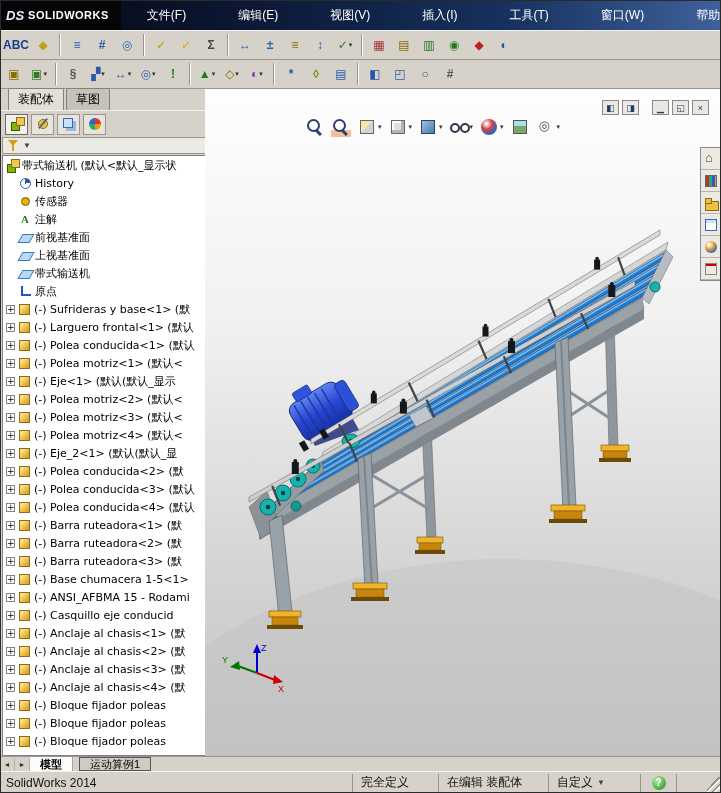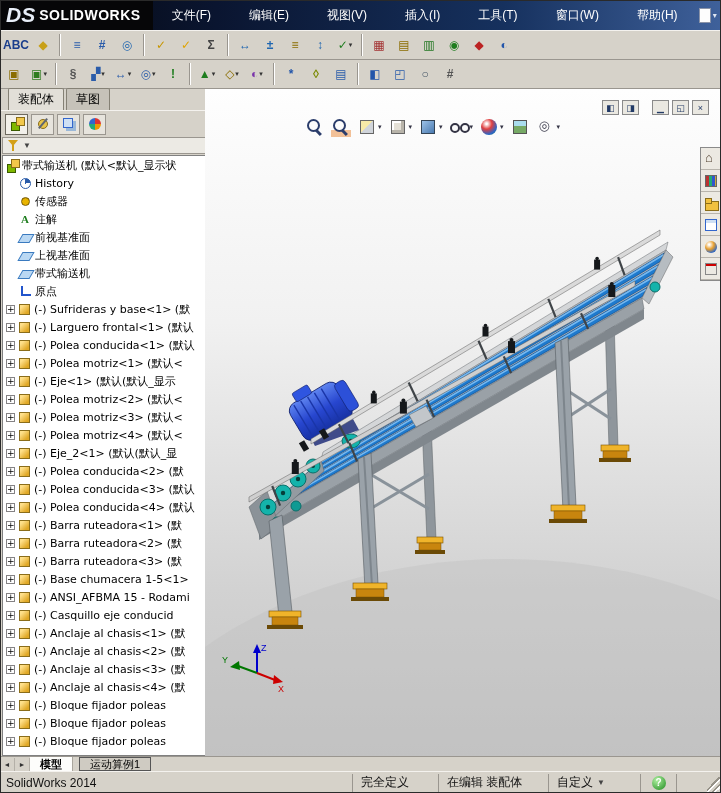--- a/index.html
+++ b/index.html
@@ -4,24 +4,24 @@
 <style>
   *{box-sizing:border-box;margin:0;padding:0}
   html,body{width:721px;height:793px}
   body{position:relative;font-family:"Liberation Sans","DejaVu Sans",sans-serif;background:#d6d2c9;overflow:hidden}
   .frame{position:absolute;inset:0;border:1px solid #2a2a2a;pointer-events:none;z-index:99}
 
   
   .titlebar{position:absolute;left:0;top:0;right:0;height:30px;display:flex;align-items:center;color:#fff;
     background:linear-gradient(90deg,#05060a 0%,#0a1530 30%,#16315e 70%,#3f619b 100%)}
   .logo{display:flex;align-items:center;gap:4px;padding:0 12px 0 6px;height:100%;background:#060608}
-  .logo-ds{font-size:21px;font-weight:bold;font-style:italic;color:#e8eef8}
-  .logo-text{font-size:14px;font-weight:bold;letter-spacing:.5px;color:#fff}
+  .logo-ds{font-size:13px;font-weight:bold;font-style:italic;color:#e8eef8}
+  .logo-text{font-size:11px;font-weight:bold;letter-spacing:.5px;color:#fff}
   .menubar{display:flex;font-size:12px;height:100%;align-items:center}
-  .menu-item{padding:4px 19px;cursor:default;white-space:nowrap}
+  .menu-item{padding:4px 26px;cursor:default;white-space:nowrap}
   .titlebar-right{margin-left:auto;display:flex;align-items:center;gap:7px;padding-right:10px}
   .tri-btn{display:flex;align-items:center;gap:1px}
   .tri{width:15px;height:15px;position:relative;display:inline-block}
   .tri-newdoc::before{content:"";position:absolute;left:2px;top:0;width:10px;height:13px;background:#fdfdfd;border:1px solid #8a93a8}
   .tri-reddot::before{content:"";position:absolute;inset:2px;border-radius:50%;background:radial-gradient(circle at 35% 30%,#ff9a9a,#c00a0a)}
   .tri-help::before{content:"?";position:absolute;left:4px;top:0;color:#fff;font-weight:bold;font-size:12px}
   .tdd{font-size:8px;color:#dfe6f2}
 
   
   .toolbar{position:absolute;left:0;right:0;display:flex;align-items:center;gap:1px;padding:2px 2px;background:#d6d2c9;border-bottom:1px solid #9a968f}

